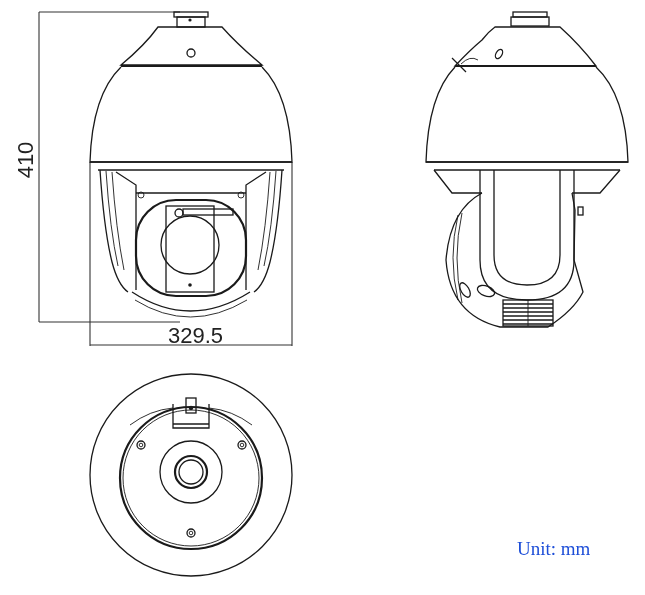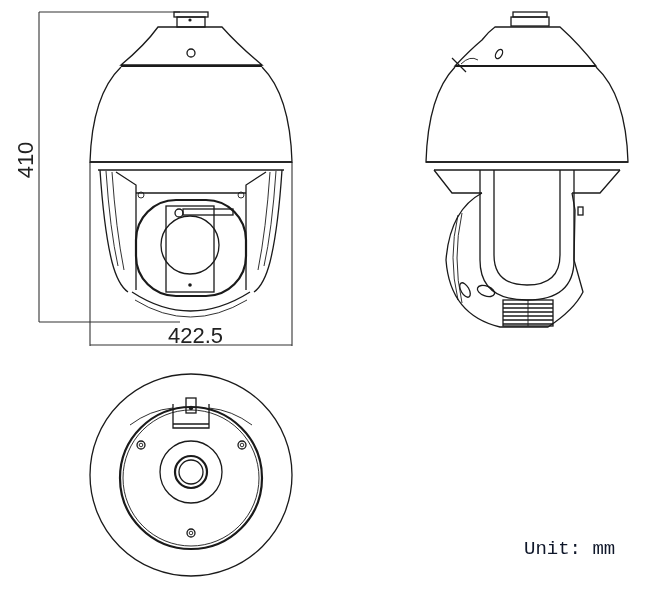--- a/index.html
+++ b/index.html
@@ -1,21 +1,21 @@
 <!DOCTYPE html>
 <html><head>
   <meta charset="utf-8">
   <style>
     html, body { margin: 0; padding: 0; background: #ffffff; }
     body { width: 645px; height: 595px; position: relative; overflow: hidden; font-family: "Liberation Sans", sans-serif; }
     .drawing { position: absolute; left: 0; top: 0; width: 645px; height: 595px; }
     .dim-label { position: absolute; color: #222; font-family: "Liberation Sans", sans-serif; font-size: 22px; line-height: 1; }
     .dim-height { left: 6px; top: 140px; width: 40px; height: 40px; transform: rotate(-90deg); transform-origin: center; display: flex; align-items: center; justify-content: center; }
     .dim-width { left: 168px; top: 325px; }
-    .unit-label { position: absolute; left: 517px; top: 538px; font-size: 19px; color: #0f172a; font-family: Liberation Mono, monospace; margin-left: 7px; }
+    .unit-label { position: absolute; left: 517px; top: 538px; font-size: 19px; color: #1d4ed8; font-family: Liberation Serif, serif; }
     svg .ln { fill: none; stroke: #1a1a1a; stroke-width: 1.3; }
     svg .thin { fill: none; stroke: #1a1a1a; stroke-width: 0.9; }
     svg .thick { fill: none; stroke: #1a1a1a; stroke-width: 2.2; }
     svg .dim { fill: none; stroke: #333; stroke-width: 1.1; }
     svg .fill-dark { fill: #1a1a1a; }
   </style>
 </head>
 <body>
 
 <svg class="drawing" viewBox="0 0 645 595" xmlns="http://www.w3.org/2000/svg">
@@ -129,15 +129,15 @@
     <circle class="ln" cx="191" cy="472" r="31"></circle>
     <circle class="thick" cx="191" cy="472" r="16"></circle>
     <circle class="ln" cx="191" cy="472" r="12"></circle>
   </g>
 </svg>
 
 <div class="dim-label dim-height">
   <span>410</span>
 </div>
 <div class="dim-label dim-width">
-  <span>422.5</span>
+  <span>329.5</span>
 </div>
 <div class="unit-label">Unit: mm</div>
 
 </body></html>

